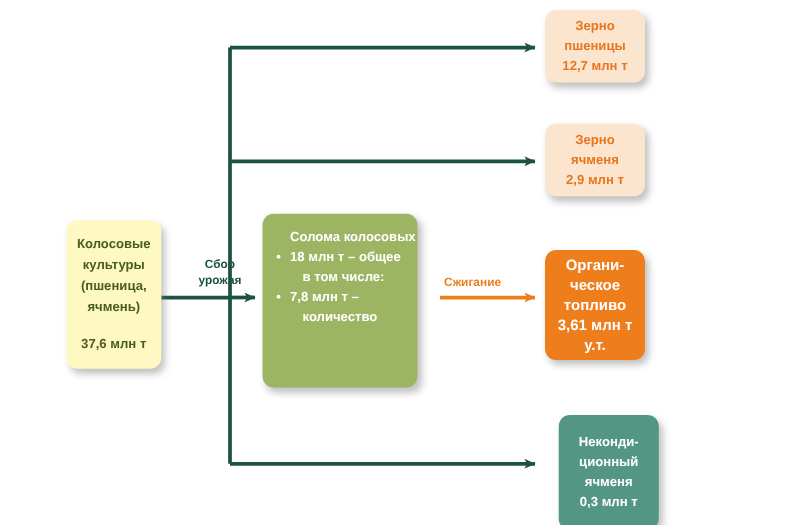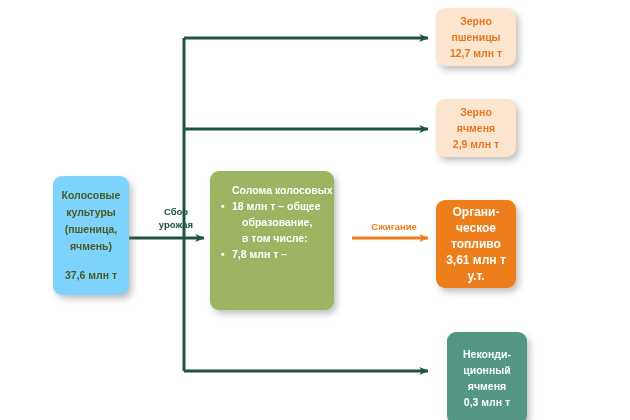--- a/index.html
+++ b/index.html
@@ -39,21 +39,21 @@
     display: block;
     white-space: nowrap;
   }
 
   
   #node-cereals {
     left: 53px;
     top: 176px;
     width: 76px;
     height: 119px;
-    background: #7dd3fc;
+    background: #fef9c3;
     color: #4B5C22;
     font-size: 10.5px;
     font-weight: bold;
     line-height: 17px;
   }
   #node-cereals .gap {
     height: 12px;
   }
 
   
@@ -141,21 +141,21 @@
     white-space: nowrap;
   }
   #label-harvest {
     left: 136px;
     top: 205px;
     width: 48px;
     color: #1D5340;
     margin-left: 16px;
   }
   #label-burning {
-    left: 362px;
+    left: 346px;
     top: 220px;
     width: 64px;
     color: #EE7D1C;
   }
 </style>
 </head>
 <body>
 
 <div id="diagram">
 
@@ -189,23 +189,23 @@
     <span class="line">культуры</span>
     <span class="line">(пшеница,</span>
     <span class="line">ячмень)</span>
     <span class="gap"></span>
     <span class="line">37,6 млн т</span>
   </div>
 
   <div class="node" id="node-straw">
     <span class="line heading">Солома колосовых</span>
     <span class="line bullet-line"><span class="dot">•</span><span>18 млн т – общее</span></span>
-    <span class="line cont">образование,</span>
     <span class="line cont">в том числе:</span>
     <span class="line bullet-line"><span class="dot">•</span><span>7,8 млн т –</span></span>
+    <span class="line cont">количество</span>
   </div>
 
   <div class="node peach" id="node-wheat">
     <span class="line">Зерно</span>
     <span class="line">пшеницы</span>
     <span class="line">12,7 млн т</span>
   </div>
 
   <div class="node peach" id="node-barley">
     <span class="line">Зерно</span>

